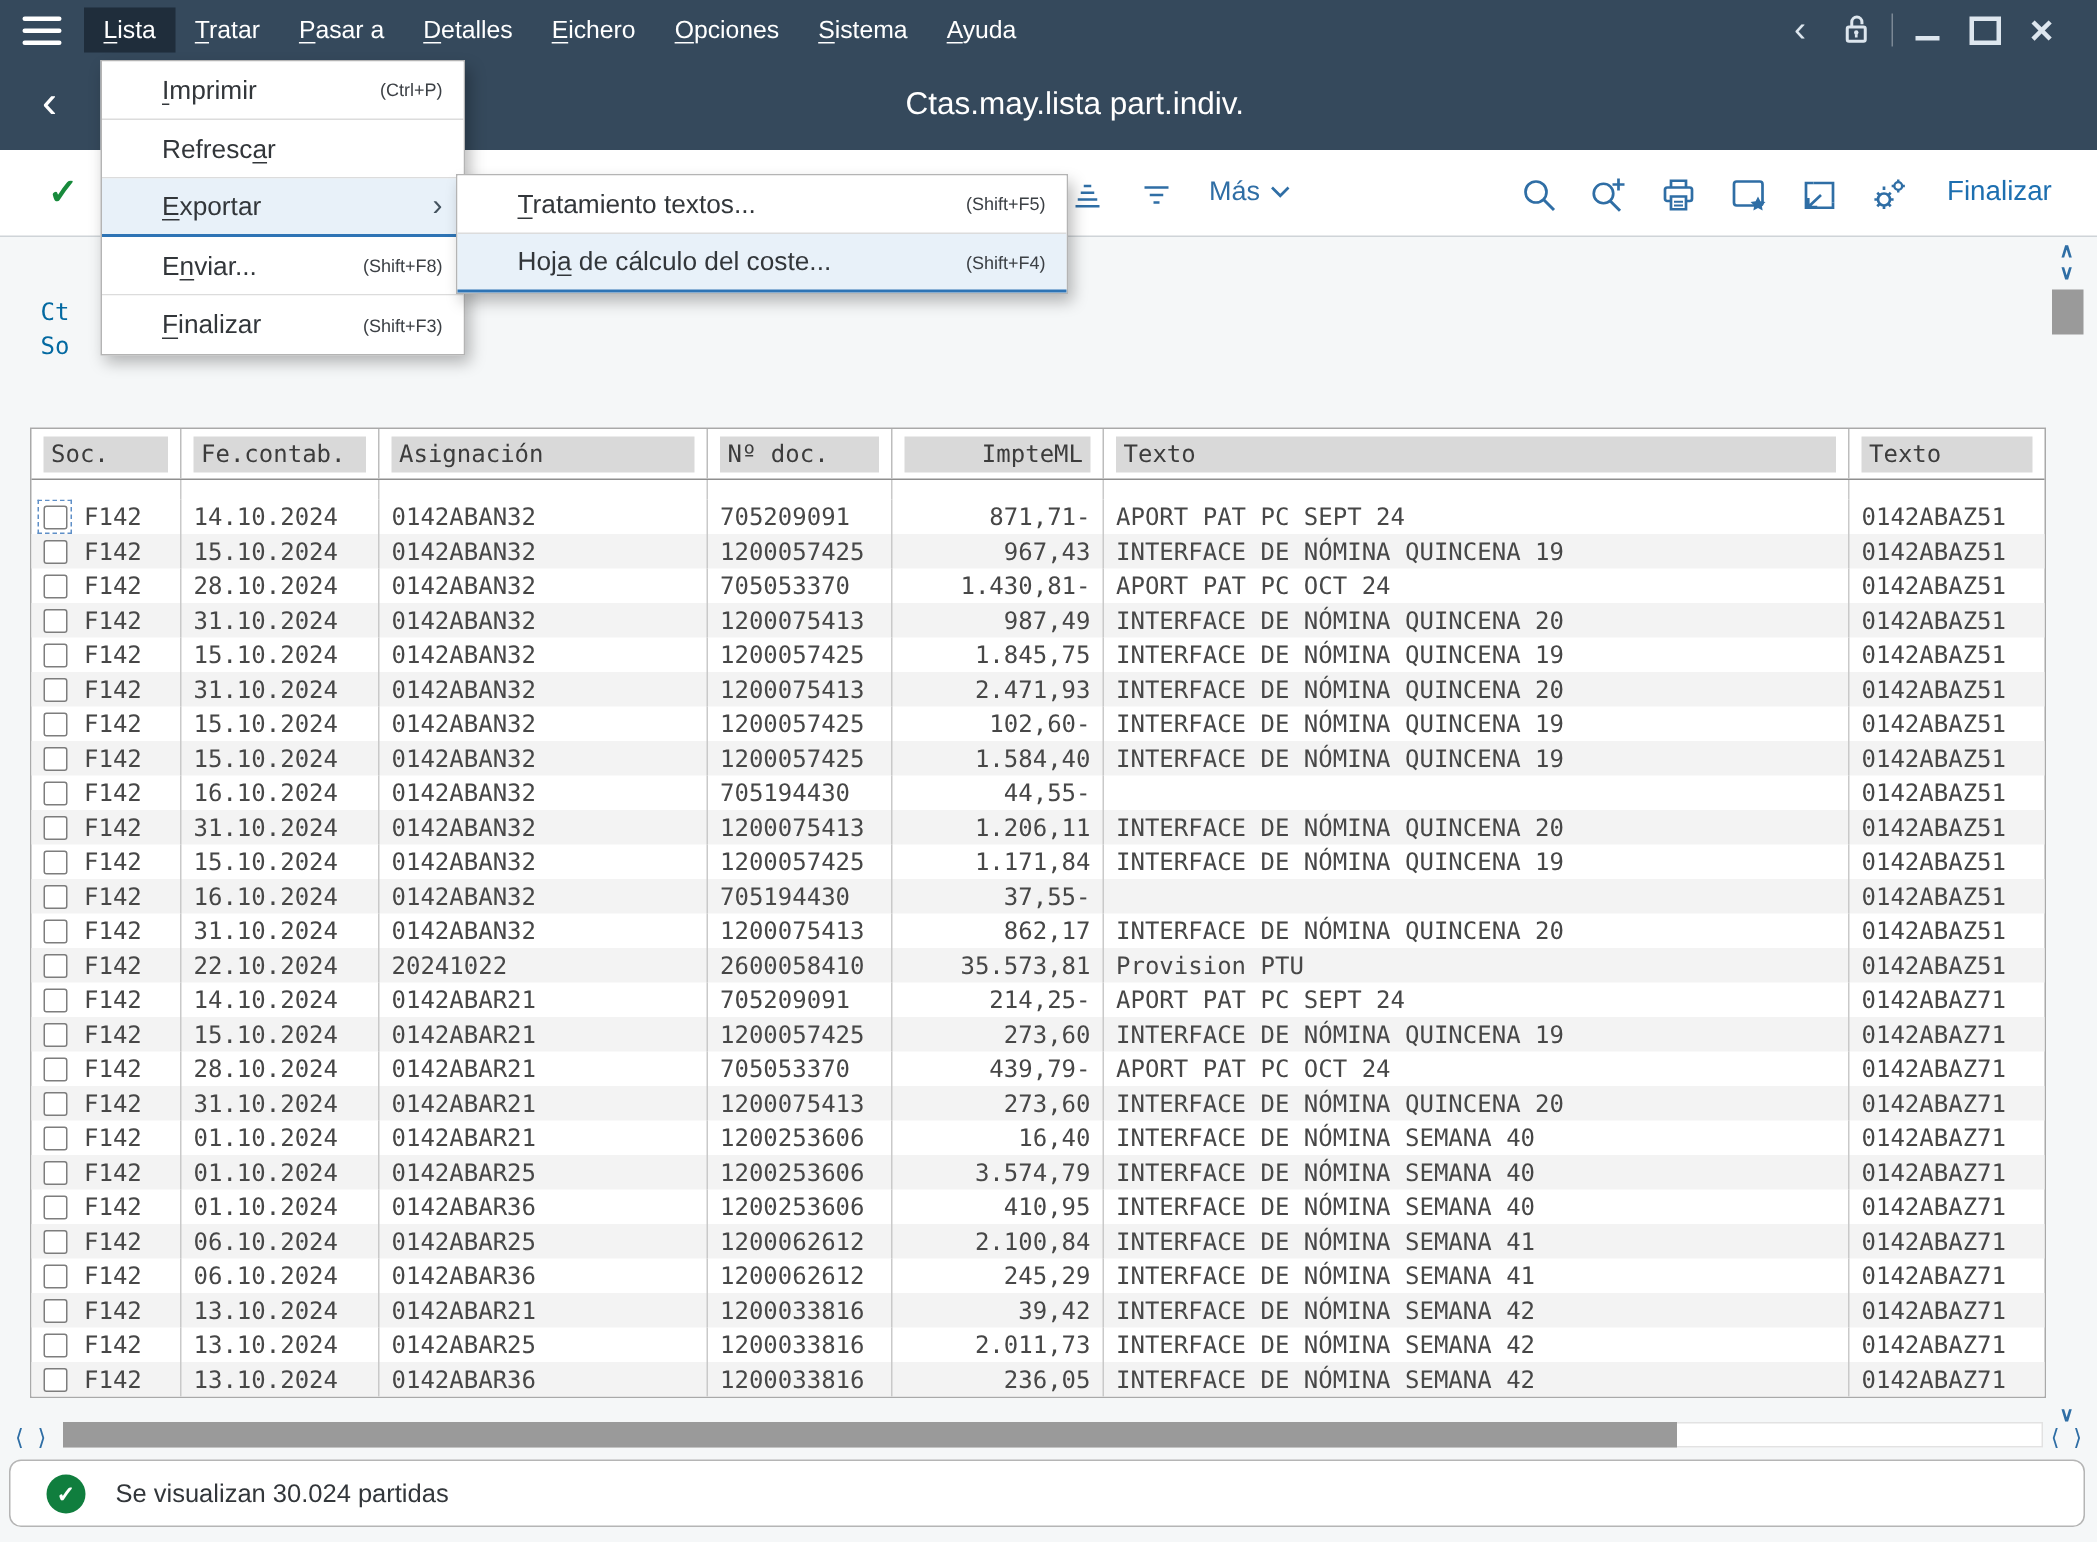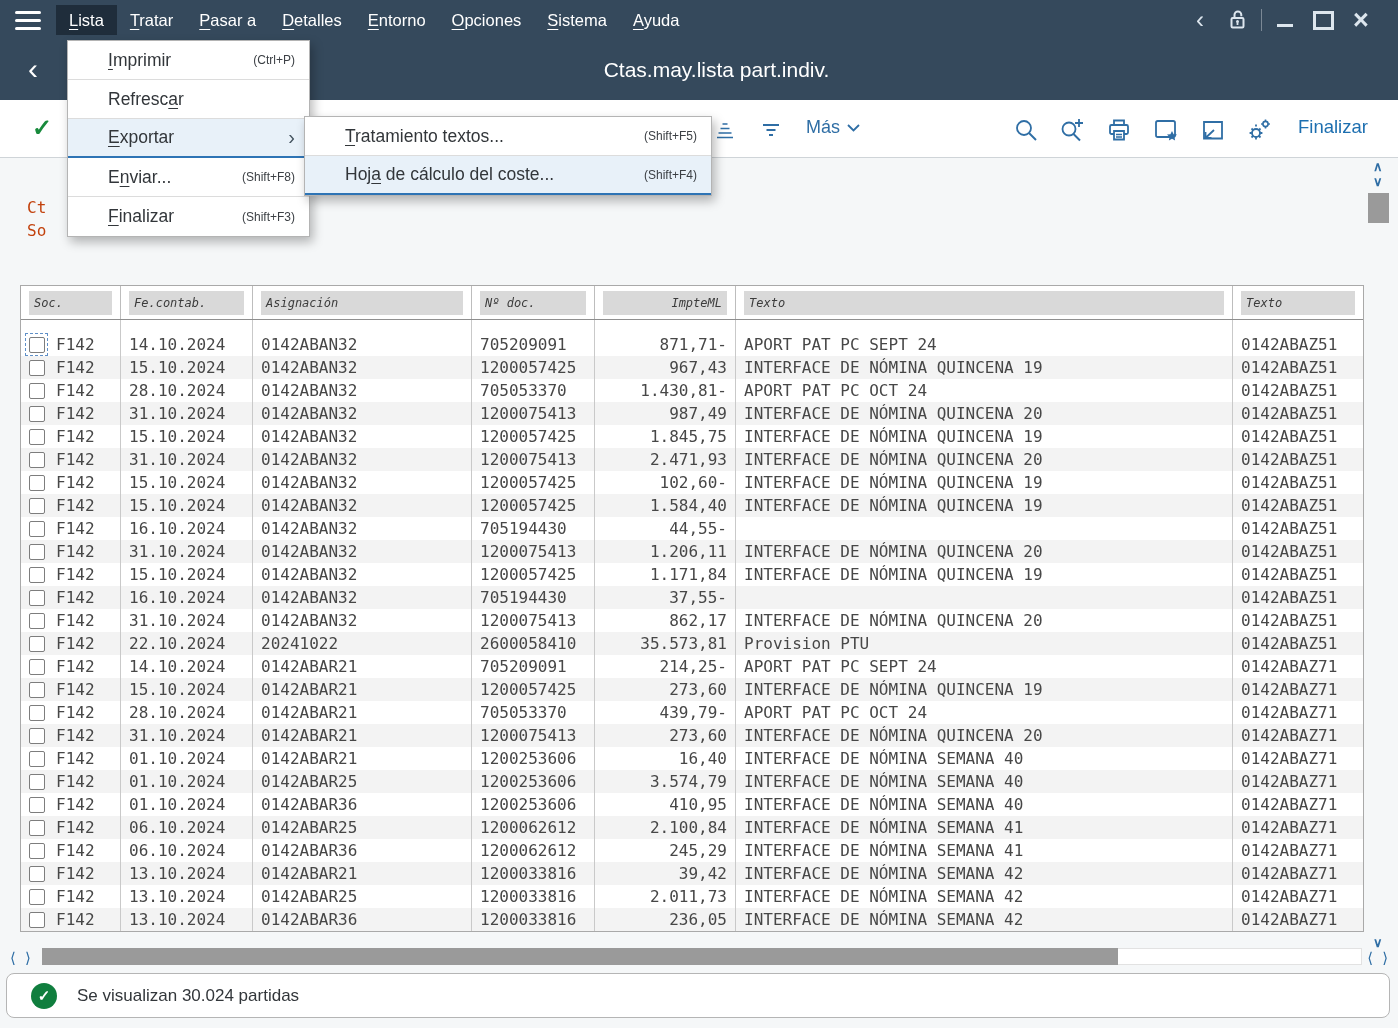--- a/index.html
+++ b/index.html
@@ -30,29 +30,29 @@
   .toolbar{position:absolute;left:0;top:100px;width:100%;height:57px;background:#fff;
            border-bottom:1px solid #cfd4d8;z-index:4;}
   .tb-check{position:absolute;left:32px;top:14px;font-size:24px;font-weight:bold;color:#188a3c;cursor:pointer;}
   .tb-ic{position:absolute;top:16px;width:28px;height:28px;background:none;border:none;padding:0;cursor:pointer;}
   .tb-more{position:absolute;left:806px;top:17px;background:none;border:none;padding:0;cursor:pointer;
            color:#2f6ea5;font-size:18px;font-family:inherit;display:flex;align-items:center;gap:7px;}
   .tb-finalizar{position:absolute;left:1298px;top:16px;background:none;border:none;padding:0;cursor:pointer;
            color:#1d6fb0;font-size:18.5px;font-family:inherit;}
   
   .content{position:absolute;left:0;top:158px;width:100%;height:870px;background:#f5f7f8;}
-  .partial{position:absolute;left:27px;color:#c2410c;font-family:"DejaVu Sans Mono",monospace;font-size:16px;text-align:center;}
+  .partial{position:absolute;left:27px;color:#0369a1;font-family:"DejaVu Sans Mono",monospace;font-size:16px;text-align:center;}
   
   .table{position:absolute;left:20px;top:285px;width:1342px;background:#fff;
          border:1px solid #a9a9a9;z-index:3;}
   .thead{display:flex;height:33px;border-bottom:1px solid #8f8f8f;align-items:center;}
   .th{height:100%;display:flex;align-items:center;border-right:1px solid #bdbdbd;box-sizing:border-box;}
   .th:last-child{border-right:none;}
   .chip{flex:1;background:#d9d9d9;height:24px;line-height:24px;margin:0 8px;padding:0 5px;
-        font-family:"DejaVu Sans Mono",monospace;font-size:12px;color:#3c3c3c;white-space:nowrap;overflow:hidden;font-style:italic;}
+        font-family:"DejaVu Sans Mono",monospace;font-size:16px;color:#3c3c3c;white-space:nowrap;overflow:hidden;}
   .chip.tr{text-align:right;}
   .row{display:flex;height:23px;align-items:stretch;}
   .row.alt{background:#f3f3f3;}
   .row.spacer{height:13px;}
   .cell{display:flex;align-items:center;border-right:1px solid #c9c9c9;box-sizing:border-box;
         font-family:"DejaVu Sans Mono",monospace;font-size:16px;color:#474747;
         white-space:pre;overflow:hidden;padding-left:8px;}
   .cell:last-child{border-right:none;}
   .cell.num{justify-content:flex-end;padding-right:8px;padding-left:0;}
   .c0{width:100px;}.c1{width:132px;}.c2{width:219px;}.c3{width:123px;}
@@ -101,21 +101,21 @@
     <div class="hamburger">
         <i></i>
         <i></i>
         <i></i>
       </div>
     <div class="mb-items">
         <div class="mb-item active"><span class="mn">L</span><span>ista</span></div>
         <div class="mb-item"><span class="mn">T</span><span>ratar</span></div>
         <div class="mb-item"><span class="mn">P</span><span>asar a</span></div>
         <div class="mb-item"><span class="mn">D</span><span>etalles</span></div>
-        <div class="mb-item"><span class="mn">E</span><span>ntorno</span></div>
+        <div class="mb-item"><span class="mn">E</span><span>ichero</span></div>
         <div class="mb-item"><span class="mn">O</span><span>pciones</span></div>
         <div class="mb-item"><span class="mn">S</span><span>istema</span></div>
         <div class="mb-item"><span class="mn">A</span><span>yuda</span></div>
       </div>
     <div class="win-controls">
       <span class="wc chev">‹</span>
       <span class="wc">
         <svg class="ic" width="24" height="24" viewBox="0 0 24 24">
           <path d="M8.5 10 V6.8 A3.4 3.4 0 0 1 15.3 6.8 V8.2" fill="none" stroke="#dde6ee" stroke-width="2"></path>
           <rect x="5.5" y="10" width="12" height="9.5" rx="1.2" fill="none" stroke="#dde6ee" stroke-width="2"></rect>

